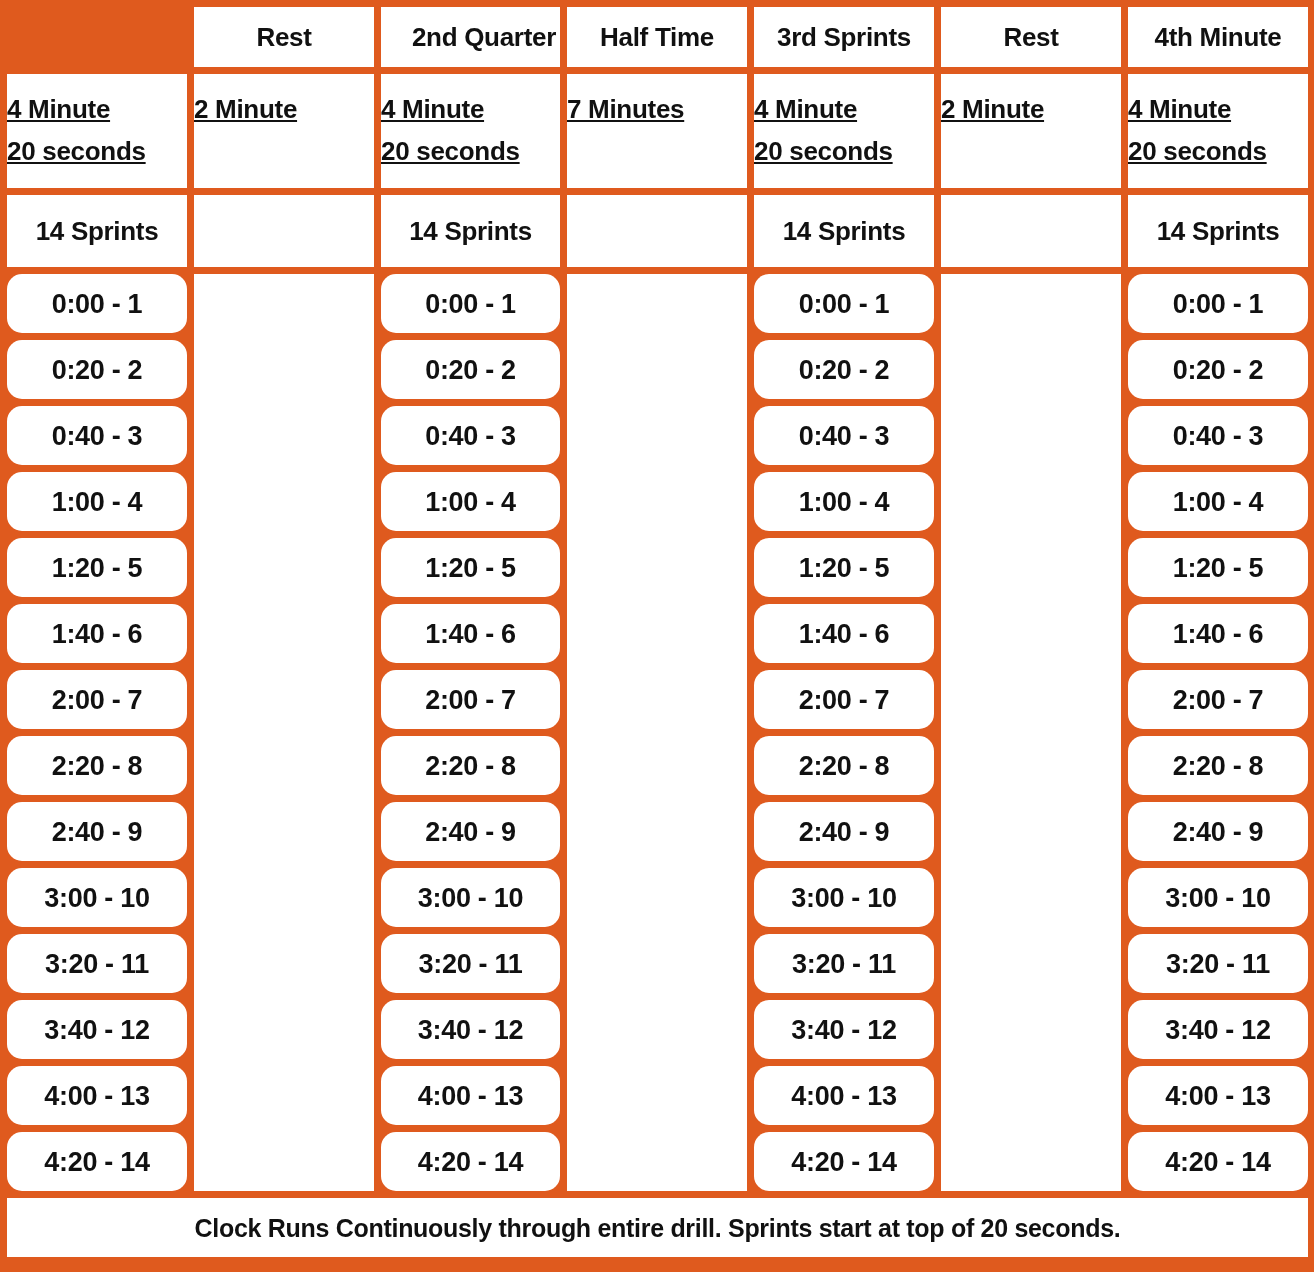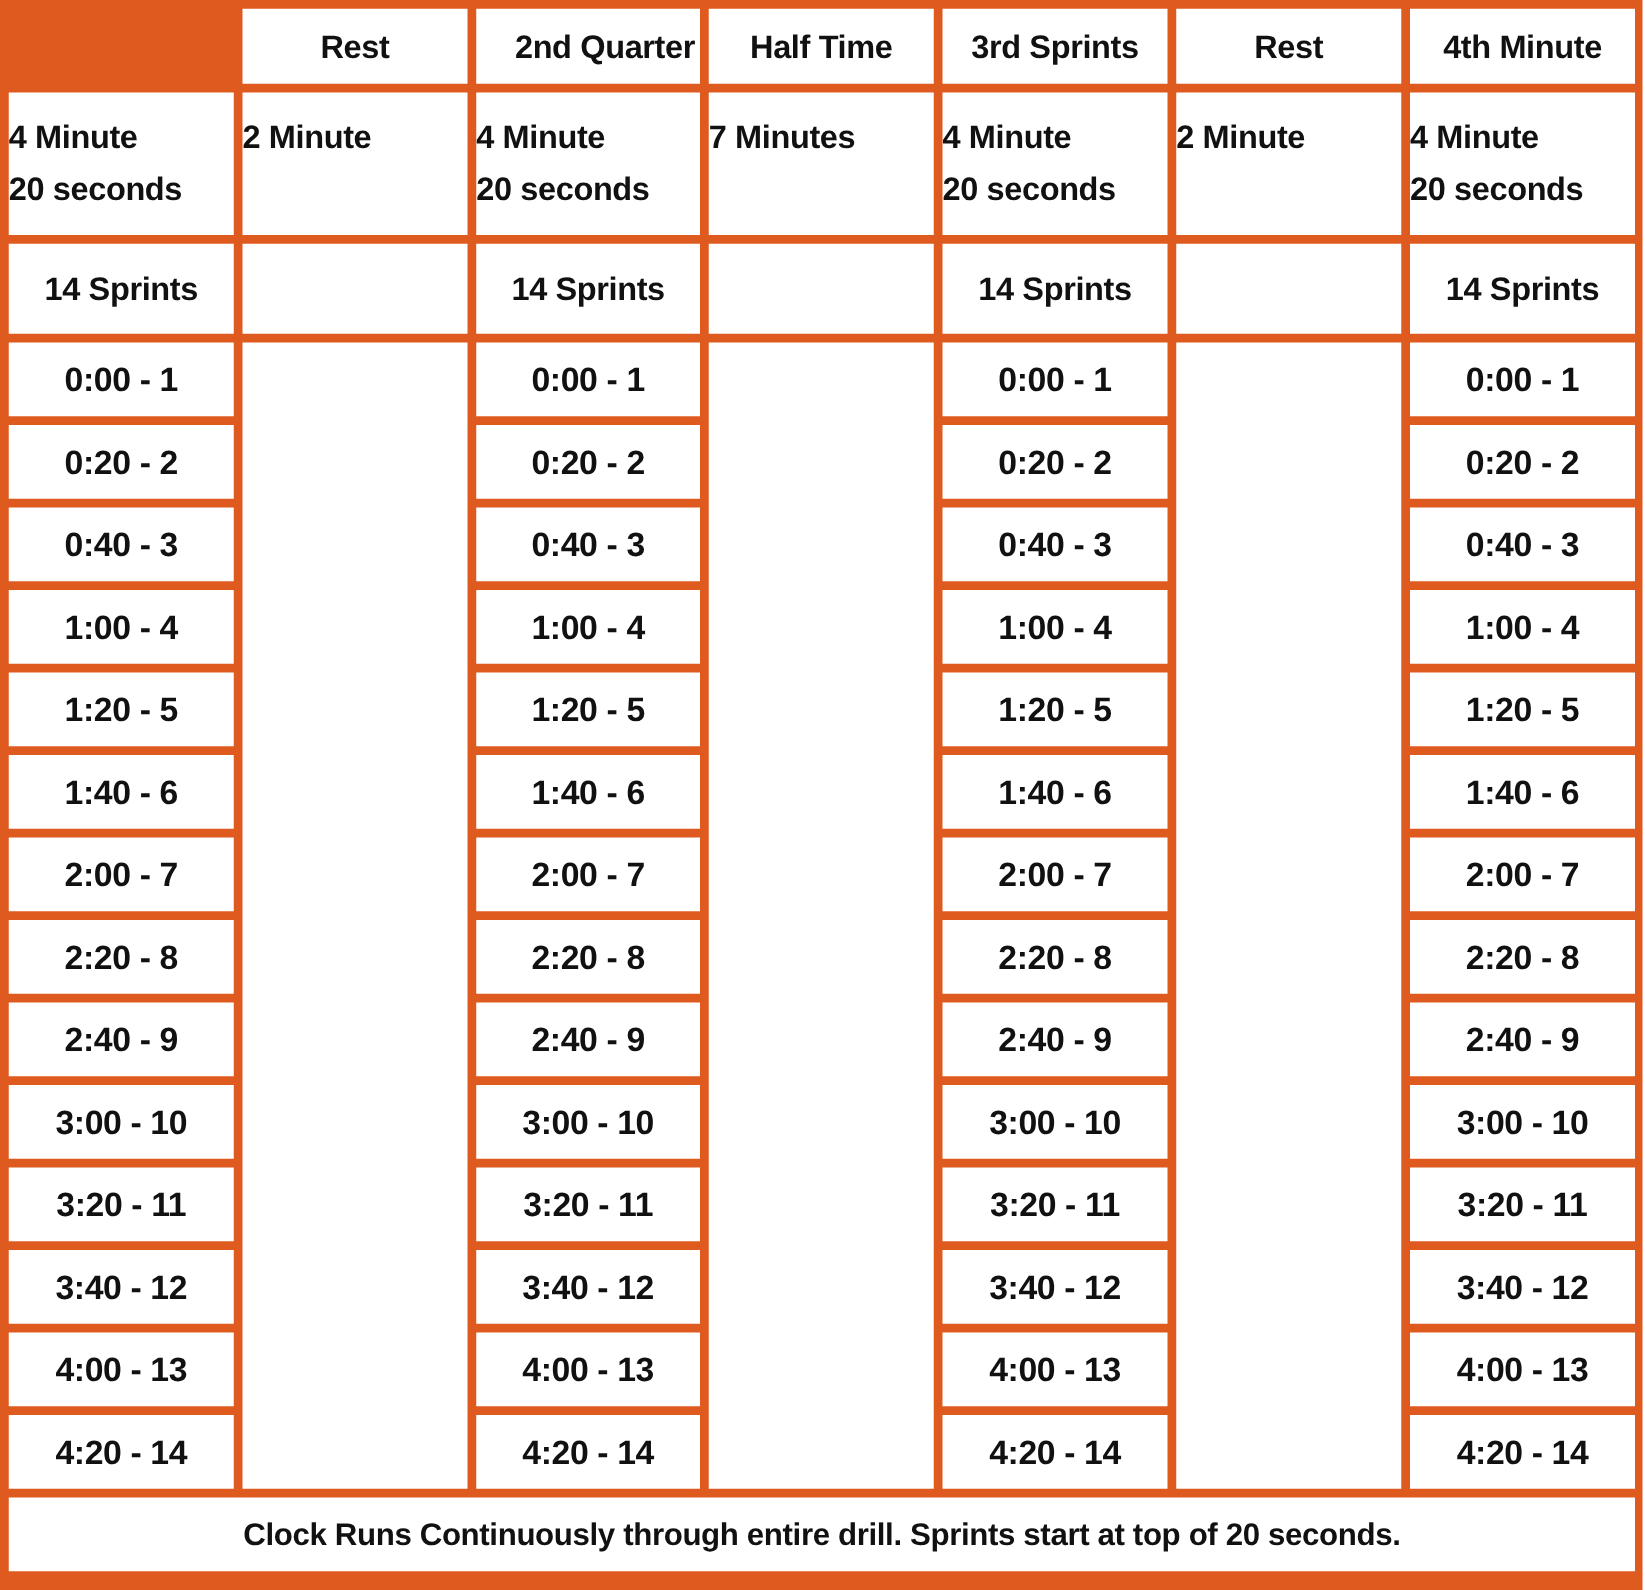--- a/index.html
+++ b/index.html
@@ -20,23 +20,23 @@
     color: #111111;
   }
   .cell {
     background: #ffffff;
     display: flex; align-items: center; justify-content: center;
     text-align: center;
     font-size: 26px;
     line-height: 42px;
     letter-spacing: -0.3px;
   }
-  .cell.top { align-items: flex-start; padding-top: 14px; box-sizing: border-box; }
+  .cell.top { align-items: flex-start; padding-top: 14px; box-sizing: border-box; text-decoration: underline; }
   .cell.head { font-size: 26px; }
-  .cell.time { font-size: 27px; }
+  .cell.time { font-size: 27px; border-radius: 15px; }
   .footer {
     grid-column: 1 / span 7;
     font-size: 25px;
   }
   .rest-span { grid-row: 4 / span 14; }
 </style>
 </head>
 <body>
 
 <div id="grid">

